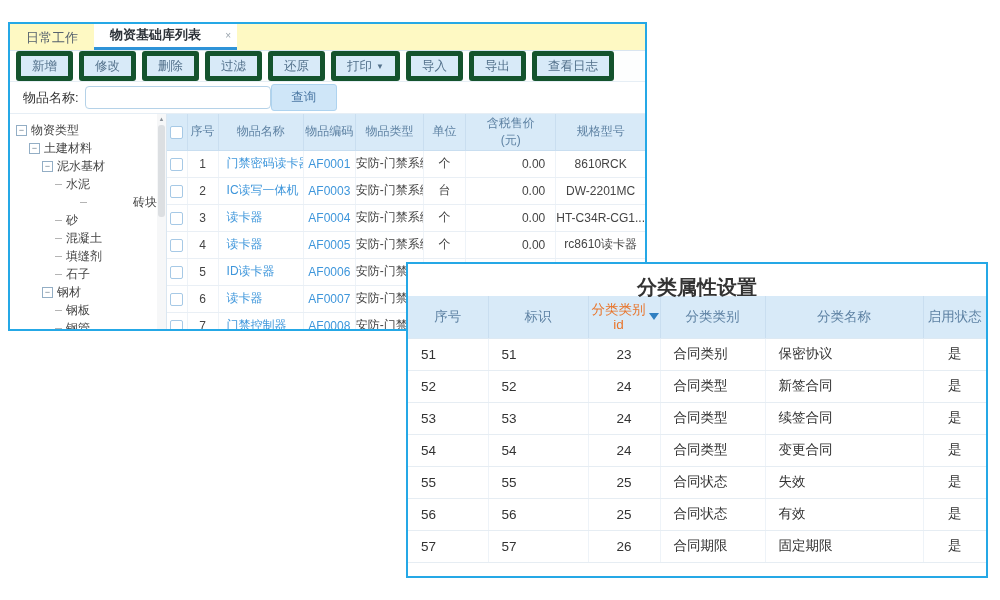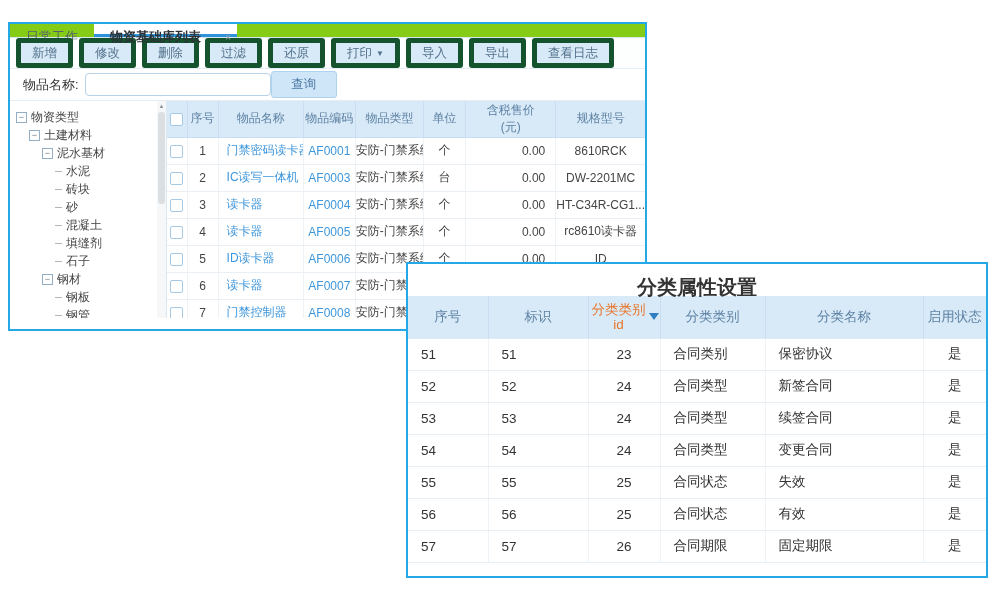--- a/index.html
+++ b/index.html
@@ -3,21 +3,21 @@
 <meta charset="utf-8">
 <style>
   * { box-sizing: border-box; margin: 0; padding: 0; }
   html,body { width:1000px; height:600px; background:#fff; overflow:hidden;
     font-family:"Liberation Sans","DejaVu Sans",sans-serif; }
   .window { position:absolute; background:#fff; border:2px solid #25a8e6; overflow:hidden; }
   #win1 { left:8px; top:22px; width:639px; height:309px; z-index:1; }
   #win2 { left:406px; top:262px; width:582px; height:316px; z-index:2; }
 
   
-  .tabbar { height:14px; background:#84cc16; border-bottom:1px solid #d9e5f0; display:flex; }
+  .tabbar { height:27px; background:#fef9c3; border-bottom:1px solid #d9e5f0; display:flex;align-items:flex-end; }
   .tab { padding:0 16px; font-size:13px; color:#57626e; line-height:25px; cursor:default; }
   .tab.active { background:#fff; color:#2b3137; font-weight:bold; border-bottom:3px solid #2e93d8;
     position:relative; padding-right:36px; }
   .tab-close { position:absolute; top:1px; right:6px; font-size:10px; color:#9aa4ad; font-weight:normal; }
 
   
   .toolbar { height:31px; display:flex; align-items:center; gap:6px; padding-left:6px;
     background:#fdfefe; border-bottom:1px solid #e6eef5; }
   .tbtn { background:#d8eaf8; border:5px solid #14532d; border-radius:3px; color:#53718b;
     font-size:12.5px; padding:4px 11px; line-height:1; cursor:default; font-family:Liberation Sans, sans-serif; }
@@ -115,21 +115,21 @@
           <span>土建材料</span>
         </div>
         <div class="tnode" style="padding-left: 32px;">
           <span class="texp">−</span>
           <span>泥水基材</span>
         </div>
         <div class="tnode" style="padding-left: 45px;">
           <span class="tdash"></span>
           <span>水泥</span>
         </div>
-        <div class="tnode" style="padding-left: 45px;">
+        <div class="tnode" style="padding-left: 70px; gap: 42px;">
           <span class="tdash"></span>
           <span>砖块</span>
         </div>
         <div class="tnode" style="padding-left: 45px;">
           <span class="tdash"></span>
           <span>砂</span>
         </div>
         <div class="tnode" style="padding-left: 45px;">
           <span class="tdash"></span>
           <span>混凝土</span>

